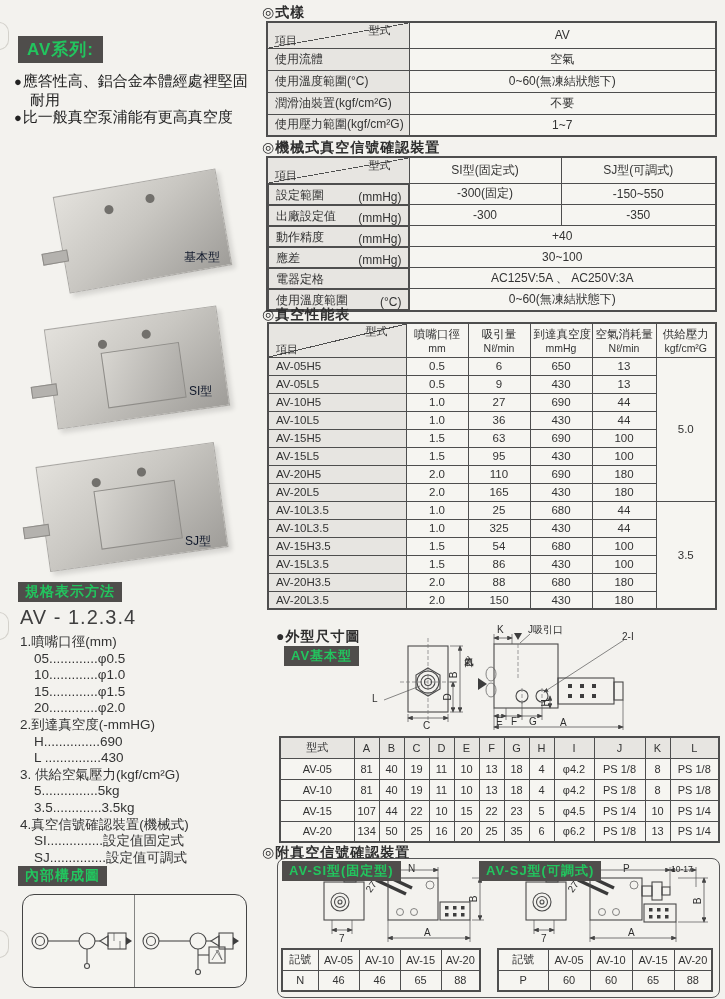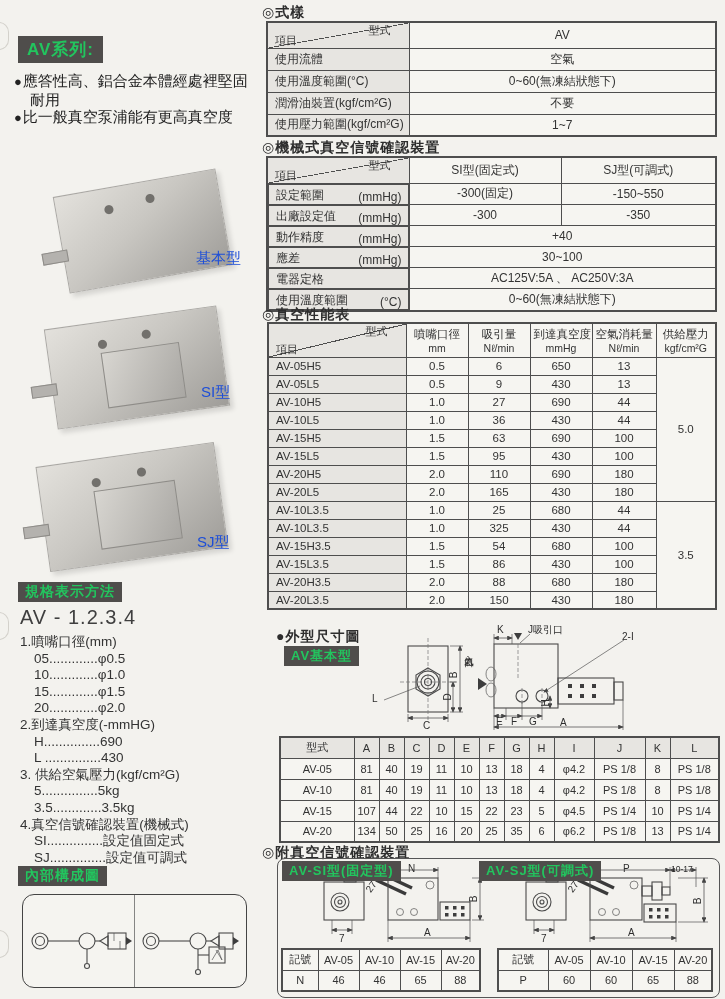--- a/index.html
+++ b/index.html
@@ -41,21 +41,21 @@
   #features li{padding-left:16px;text-indent:-16px;}
   #features li::before{content:"●";font-size:13px;margin-right:1px;}
   .photo{position:absolute;border:1px solid #aaa8a4;box-shadow:3px 4px 5px rgba(0,0,0,0.13);
          background:
            radial-gradient(circle at 32% 22%, #72706c 4px, transparent 5px),
            radial-gradient(circle at 58% 18%, #72706c 4px, transparent 5px),
            linear-gradient(145deg,#e3e1dc 0%,#c9c7c2 45%,#9f9d99 100%);}
   .photo .stub{position:absolute;left:-22px;top:55%;width:24px;height:10px;background:#b4b2ae;border:1px solid #8e8c88;}
   .photo .mech{position:absolute;left:30%;top:30%;width:45%;height:55%;border:1px solid #8e8c88;
                background:linear-gradient(120deg,#d8d6d1,#a9a7a3);}
-  .photo-label{position:absolute;font-size:15px;color:#1d4ed8;margin-left:12px;}
+  .photo-label{position:absolute;font-size:12px;color:#0f172a;}
   #model-code{position:absolute;left:20px;top:606px;font-size:20px;color:#3f3f3f;letter-spacing:1px;}
   #spec-lines{position:absolute;left:20px;top:634px;width:240px;font-size:13.5px;line-height:16.6px;color:#333;}
   #spec-lines .ind{padding-left:14px;}
   
   .draw{position:absolute;}
   .dlbl{position:absolute;font-size:10px;color:#2e2e2e;white-space:nowrap;line-height:10px;}
   .rot{transform:rotate(-90deg);transform-origin:center;}
   .vert{writing-mode:vertical-rl;font-size:9.5px;letter-spacing:2px;}
   .sigbox{position:absolute;border:1.5px solid #555;border-radius:8px;}
   .schembox{position:absolute;border:1.5px solid #444;border-radius:12px;background:#f5f4f0;}

